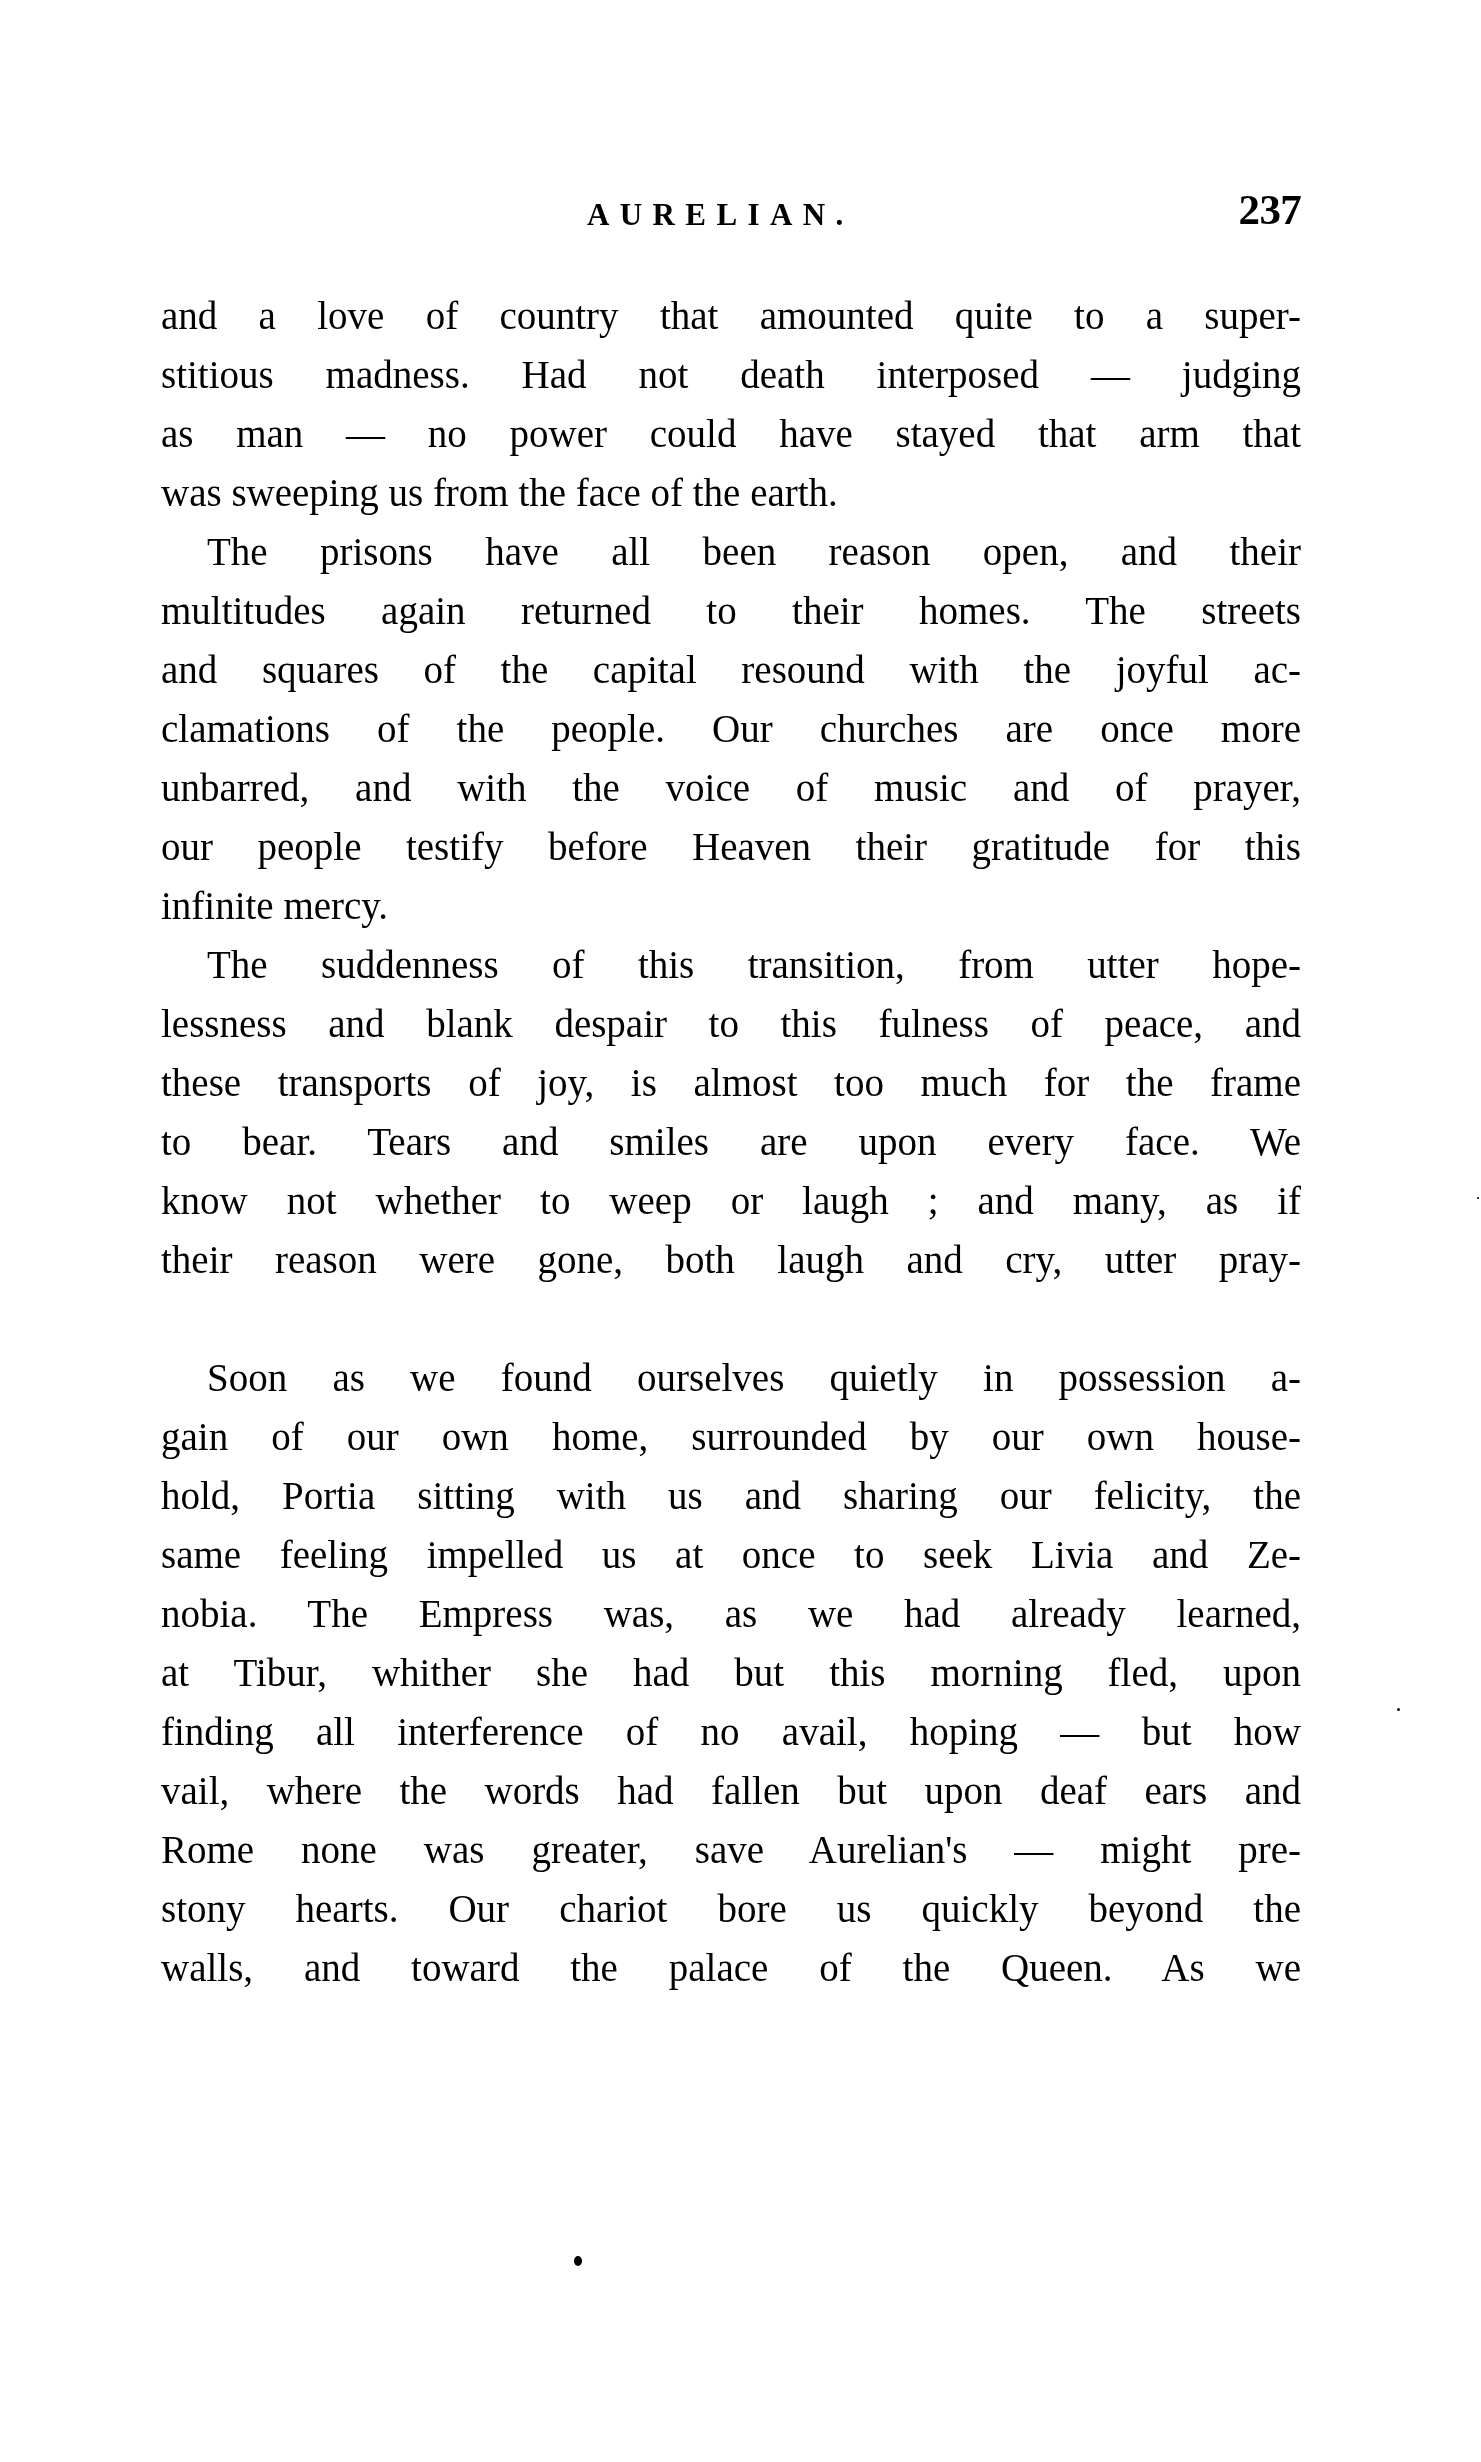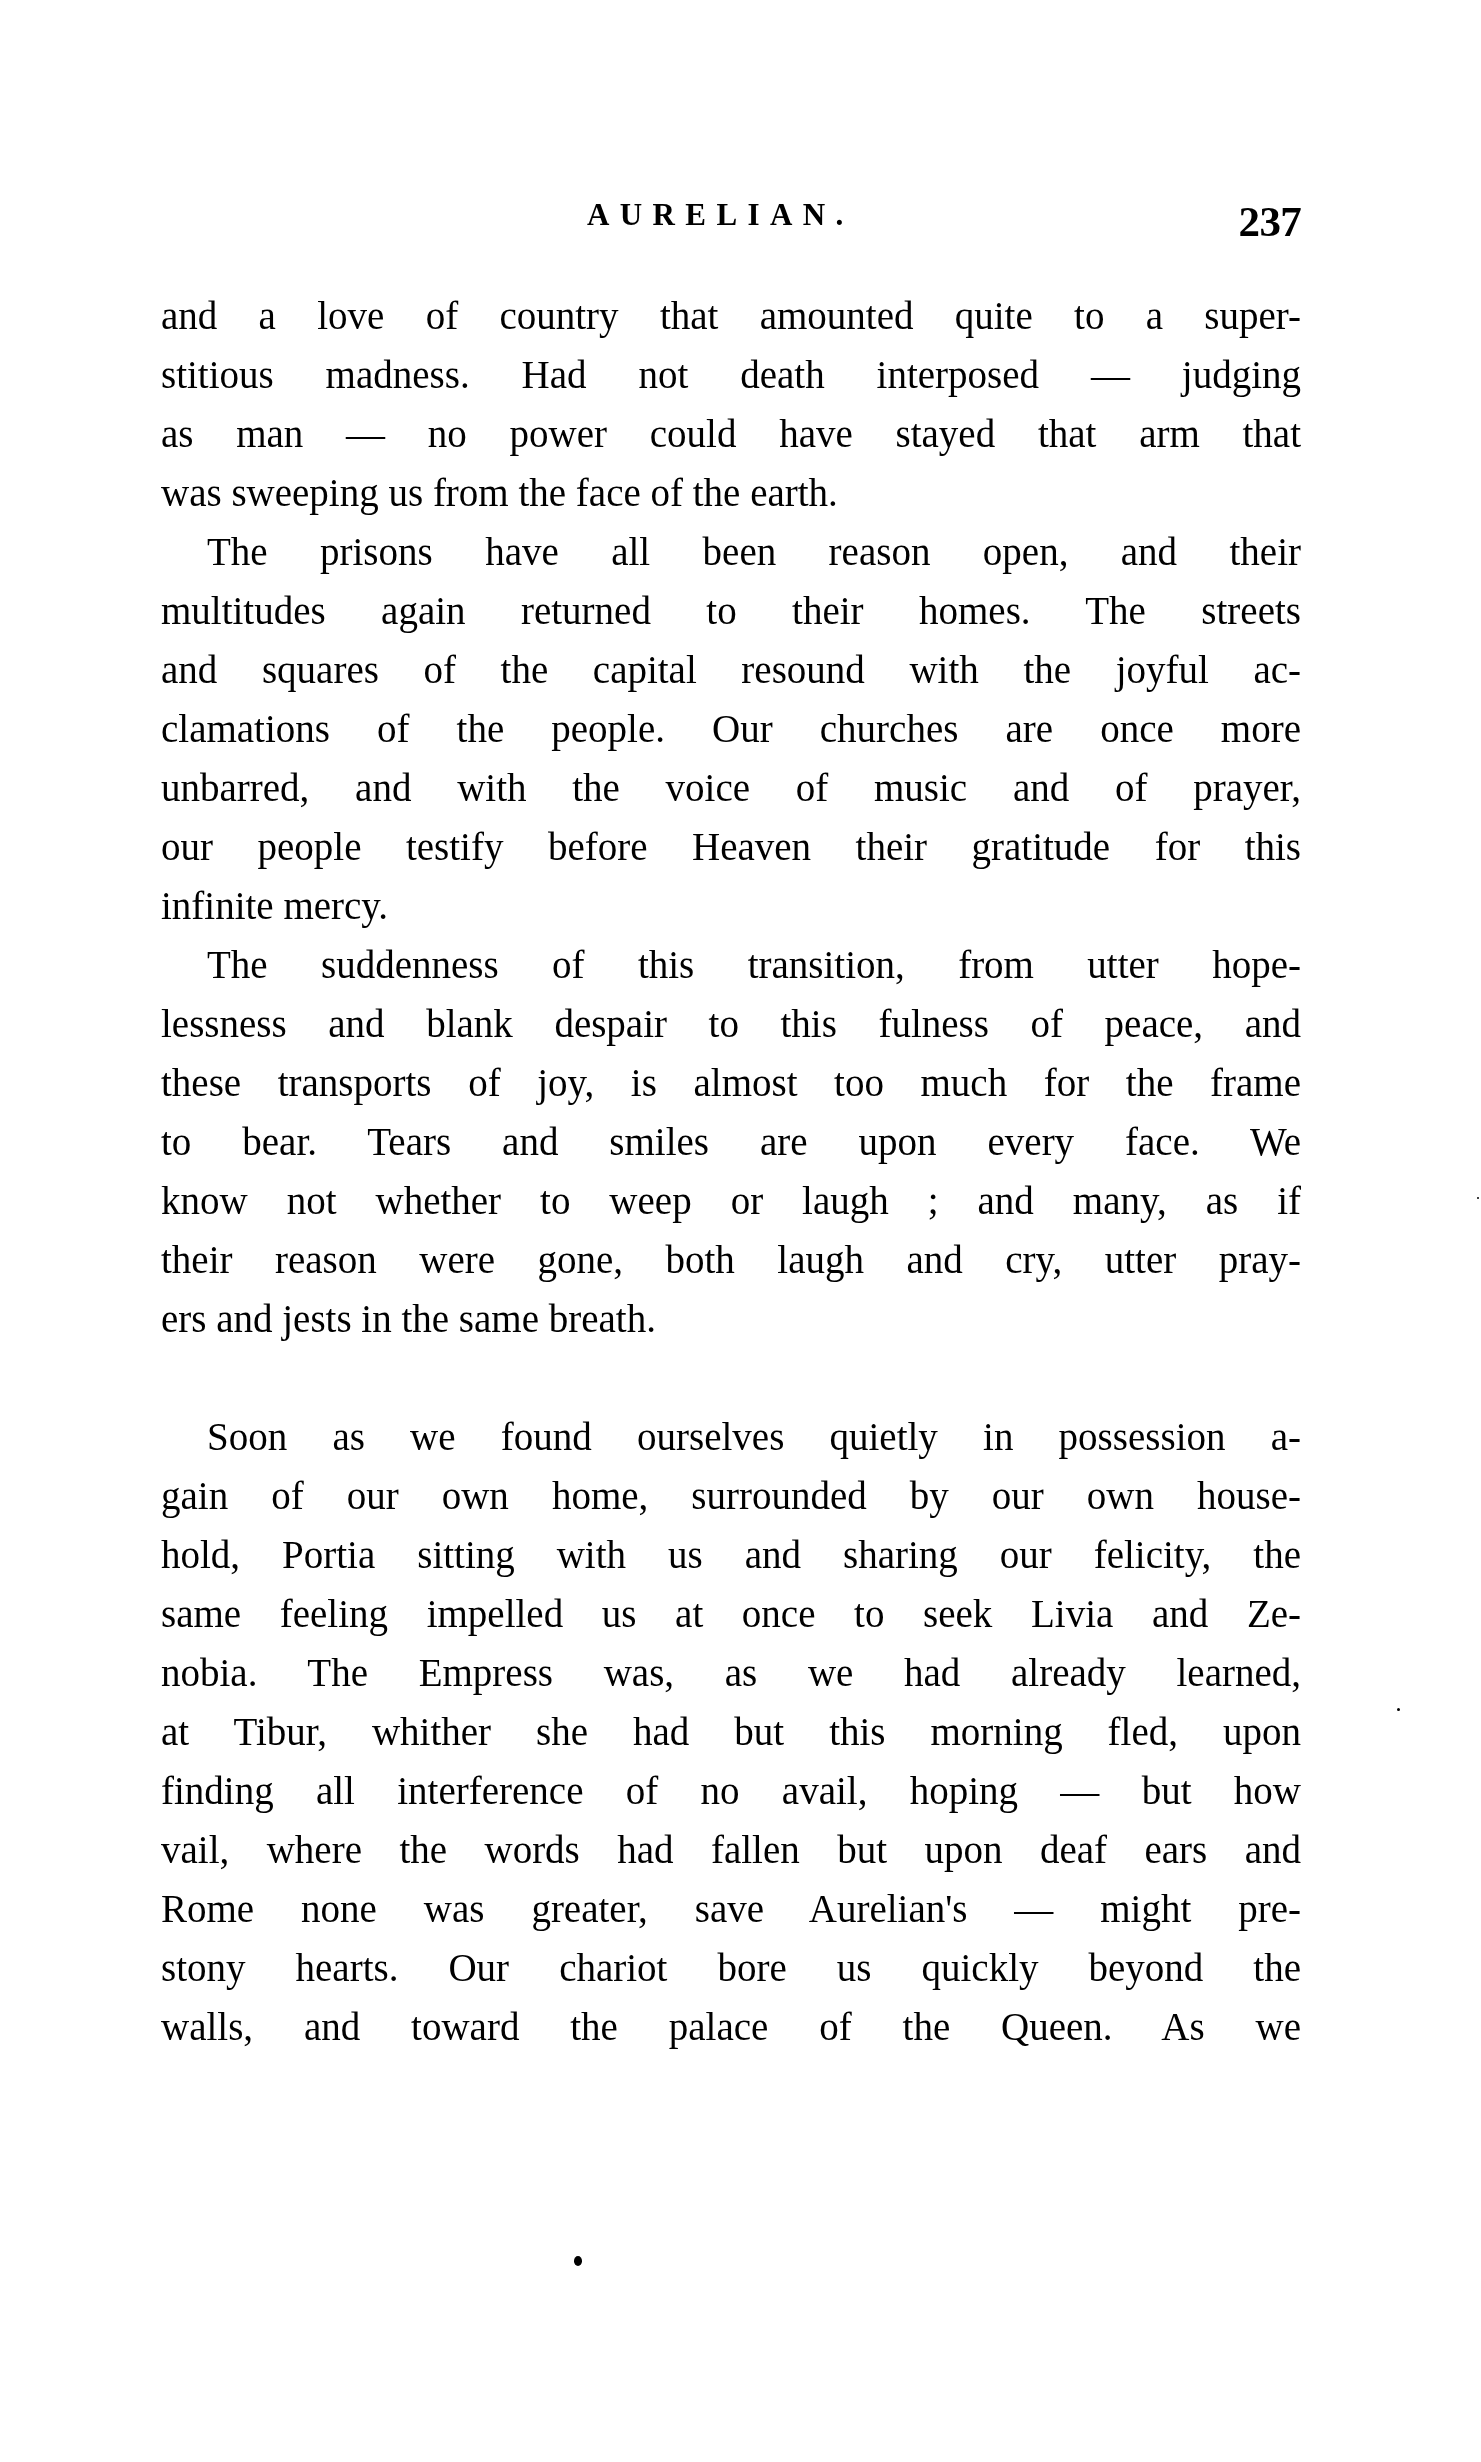--- a/index.html
+++ b/index.html
@@ -39,21 +39,20 @@
       line-height: 44px;
     }
     .page-number {
       position: absolute;
       right: 0;
       top: 0;
       font-size: 43px;
       font-weight: bold;
       line-height: 52px;
       letter-spacing: -0.7px;
-      margin-top: 12px;
     }
     .text-block {
       position: absolute;
       left: 161px;
       top: 286px;
       width: 1140px;
     }
     .line {
       display: block;
       height: 59px;
@@ -126,21 +125,20 @@
       <span class="line last">infinite mercy.</span>
     </div>
 
     <div class="paragraph">
       <span class="line indent">The suddenness of this transition, from utter hope-</span>
       <span class="line">lessness and blank despair to this fulness of peace, and</span>
       <span class="line">these transports of joy, is almost too much for the frame</span>
       <span class="line">to bear.  Tears and smiles are upon every face.  We</span>
       <span class="line">know not whether to weep or laugh ;  and many, as if</span>
       <span class="line">their reason were gone, both laugh and cry, utter pray-</span>
-      <span class="line last">ers and jests in the same breath.</span>
     </div>
 
     <div class="blank-line"></div>
 
     <div class="paragraph">
       <span class="line indent">Soon as we found ourselves quietly in possession a-</span>
       <span class="line">gain of our own home, surrounded by our own house-</span>
       <span class="line">hold, Portia sitting with us and sharing our felicity, the</span>
       <span class="line">same feeling impelled us at once to seek Livia and Ze-</span>
       <span class="line">nobia.  The Empress was, as we had already learned,</span>

